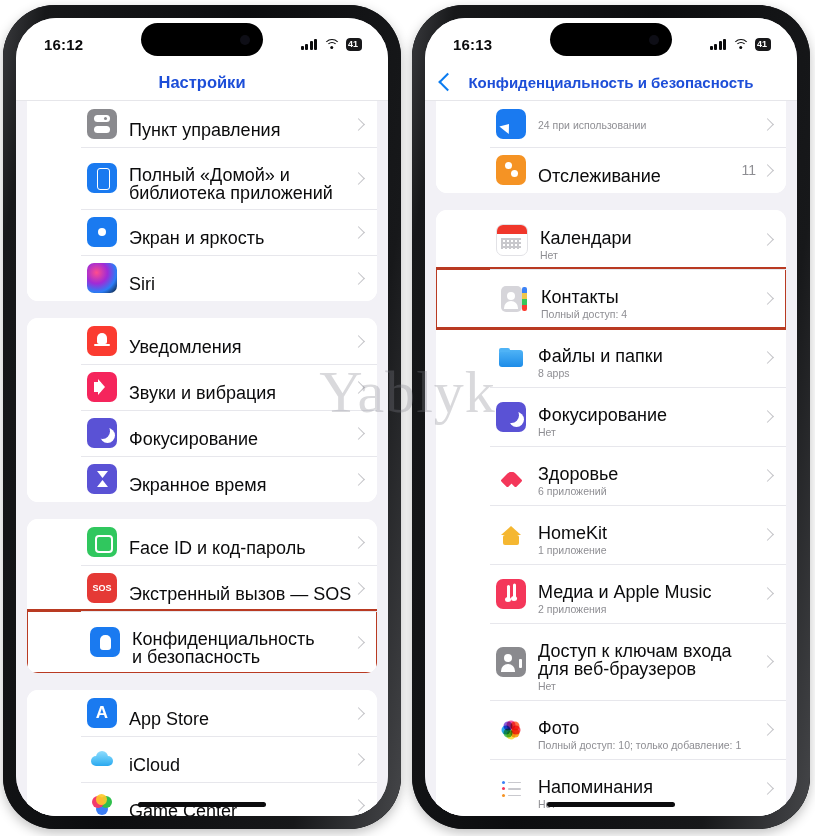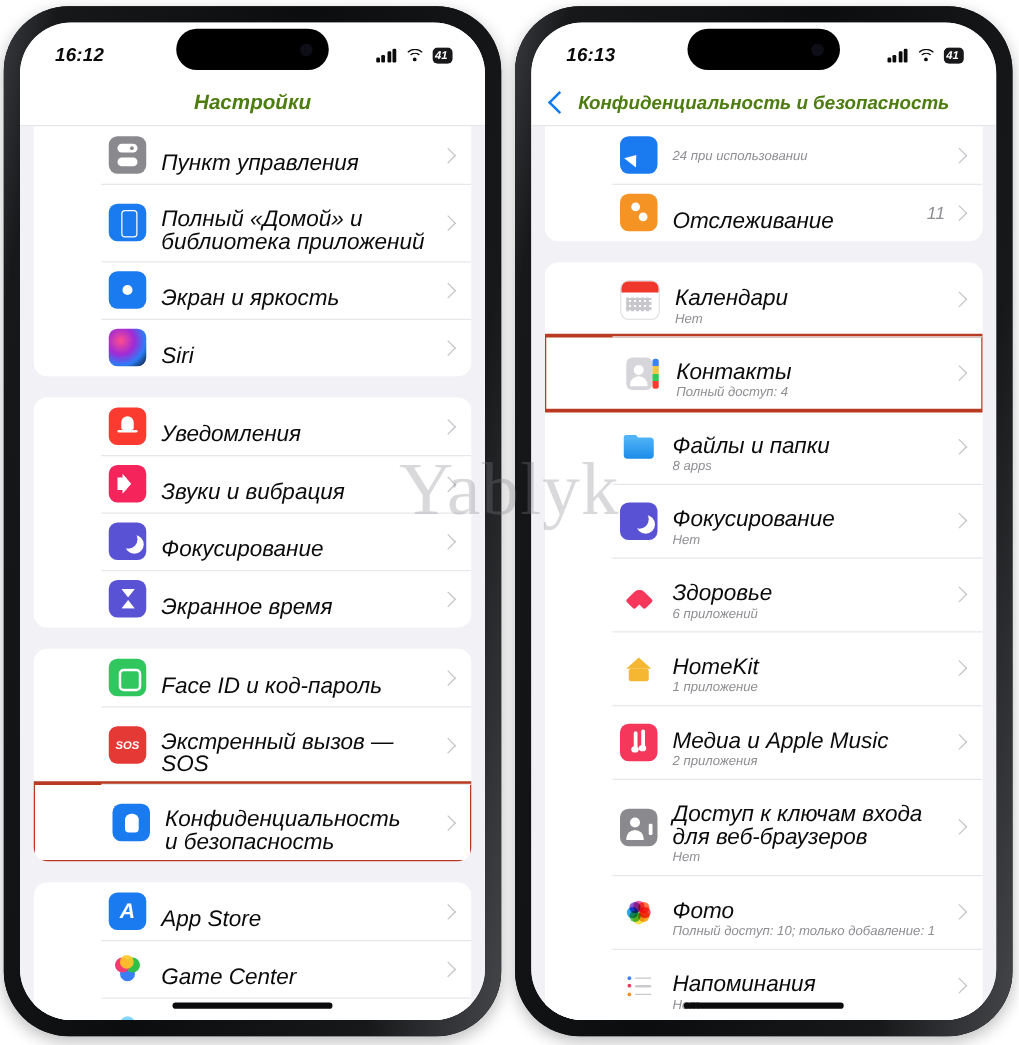--- a/index.html
+++ b/index.html
@@ -21,21 +21,21 @@
     overflow:hidden;
   }
   .phone::before{ 
     content:"";position:absolute;inset:0;border-radius:52px;
     background:linear-gradient(100deg,#3a3b3e 0%,#17181a 8%,#0c0d0f 45%,#17181a 80%,#46474a 100%);
   }
   .phone-left{left:3px;top:5px;width:398px;height:824px;}
   .phone-right{left:412px;top:5px;width:398px;height:824px;}
   .screen{
     position:absolute;left:13px;top:13px;right:13px;bottom:13px;
-    background:#f2f1f6;border-radius:41px;overflow:hidden;font-style:italic;
+    background:#f2f1f6;border-radius:41px;overflow:hidden;
   }
 
   
   .statusbar{
     position:relative;height:46px;background:#ffffff;
     display:flex;align-items:center;justify-content:space-between;
     padding:0 26px 0 28px;box-sizing:border-box;
   }
   .sb-time{font-size:15px;font-weight:700;color:#0b0b0c;letter-spacing:.2px;margin-top:6px;}
   .sb-right{display:flex;align-items:center;gap:7px;margin-top:6px;}
@@ -58,21 +58,21 @@
   .batt{position:relative;width:16px;height:13px;border-radius:4px;background:#c7c7cc;overflow:hidden;}
   .batt .fill{position:absolute;left:0;top:0;bottom:0;width:17px;background:#18181a;border-radius:4px;}
   .batt .num{position:absolute;left:2px;top:0;line-height:13px;font-size:9px;font-weight:700;color:#fff;}
 
   
   .navbar{
     position:relative;background:#ffffff;
     height:36px;display:flex;align-items:center;justify-content:center;
     border-bottom:1px solid #e6e6ea;
   }
-  .nav-title{font-size:16.5px;font-weight:700;color:#4d7c0f;}
+  .nav-title{font-size:16.5px;font-weight:700;color:#1d4ed8;}
   .nav-title.small{font-size:15px;}
   .back-chevron{
     position:absolute;left:16px;top:50%;transform:translateY(-50%);
     width:11px;height:11px;border-left:2.6px solid #0a7bf0;border-bottom:2.6px solid #0a7bf0;
     transform:translateY(-50%) rotate(45deg);
   }
 
   
   .list-scroll{height:calc(100% - 82px);overflow:hidden;background:#f2f1f6;position:relative;}
   .group{background:#fff;border-radius:11px;margin:0 11px 17px 11px;overflow:hidden;position:relative;}
@@ -326,30 +326,30 @@
           </div>
           <div class="group">
             <div class="row">
               <div class="row-ico ic-appstore">A</div>
               <div class="row-text">
                 <div class="row-label">App Store</div>
               </div>
               <div class="chev"></div>
             </div>
             <div class="row">
+              <div class="row-ico ic-icloud"></div>
+              <div class="row-text">
+                <div class="row-label">iCloud</div>
+              </div>
+              <div class="chev"></div>
+            </div>
+            <div class="row">
               <div class="row-ico ic-gc"></div>
               <div class="row-text">
                 <div class="row-label">Game Center</div>
-              </div>
-              <div class="chev"></div>
-            </div>
-            <div class="row">
-              <div class="row-ico ic-icloud"></div>
-              <div class="row-text">
-                <div class="row-label">iCloud</div>
               </div>
               <div class="chev"></div>
             </div>
             <div class="row">
               <div class="row-ico ic-wallet"></div>
               <div class="row-text"></div>
             </div>
           </div>
         </div>
       <div class="home-ind"></div>

